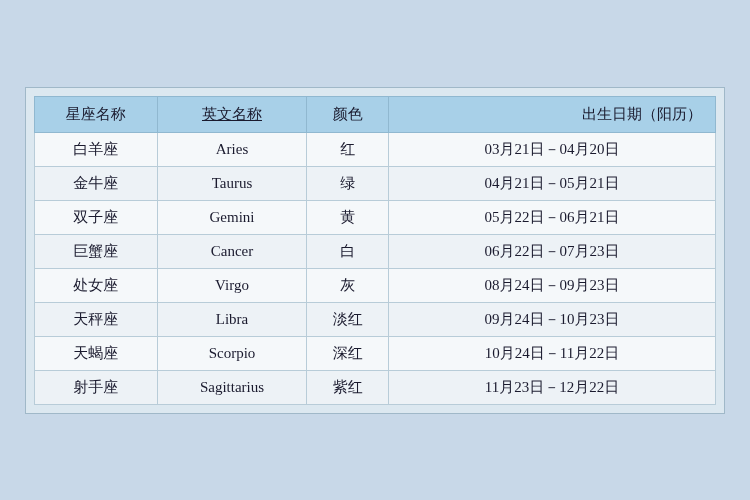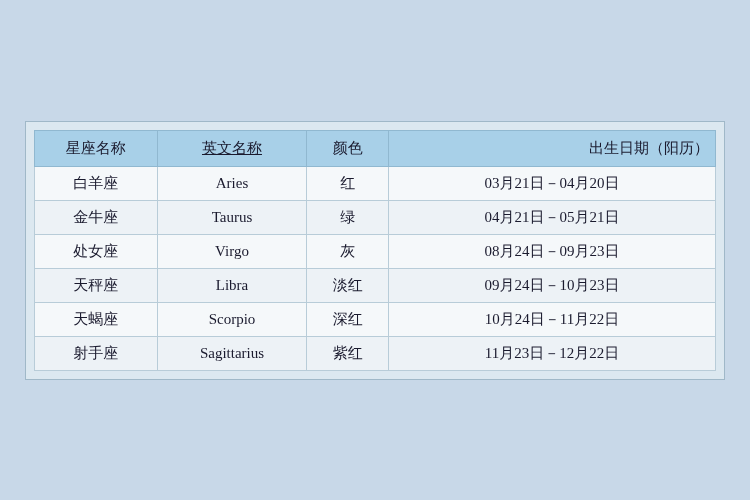--- a/index.html
+++ b/index.html
@@ -31,21 +31,21 @@
       border-collapse: collapse;
       background-color: #f0f4f8;
     }
 
     thead tr {
       background-color: #a8d0e8;
     }
 
     thead th {
       border: 1px solid #90b8d0;
-      padding: 8px 6px;
+      padding: 8px 13px;
       text-align: center;
       font-weight: normal;
       color: #1a1a2e;
     }
 
     tbody tr {
       background-color: #f5f8fa;
     }
 
     tbody tr:nth-child(even) {
@@ -84,20 +84,32 @@
           <td>红</td>
           <td>03月21日－04月20日</td>
         </tr>
         <tr>
           <td>金牛座</td>
           <td>Taurus</td>
           <td>绿</td>
           <td>04月21日－05月21日</td>
         </tr>
         <tr>
+          <td>双子座</td>
+          <td>Gemini</td>
+          <td>黄</td>
+          <td>05月22日－06月21日</td>
+        </tr>
+        <tr>
+          <td>巨蟹座</td>
+          <td>Cancer</td>
+          <td>白</td>
+          <td>06月22日－07月23日</td>
+        </tr>
+        <tr>
           <td>处女座</td>
           <td>Virgo</td>
           <td>灰</td>
           <td>08月24日－09月23日</td>
         </tr>
         <tr>
           <td>天秤座</td>
           <td>Libra</td>
           <td>淡红</td>
           <td>09月24日－10月23日</td>

